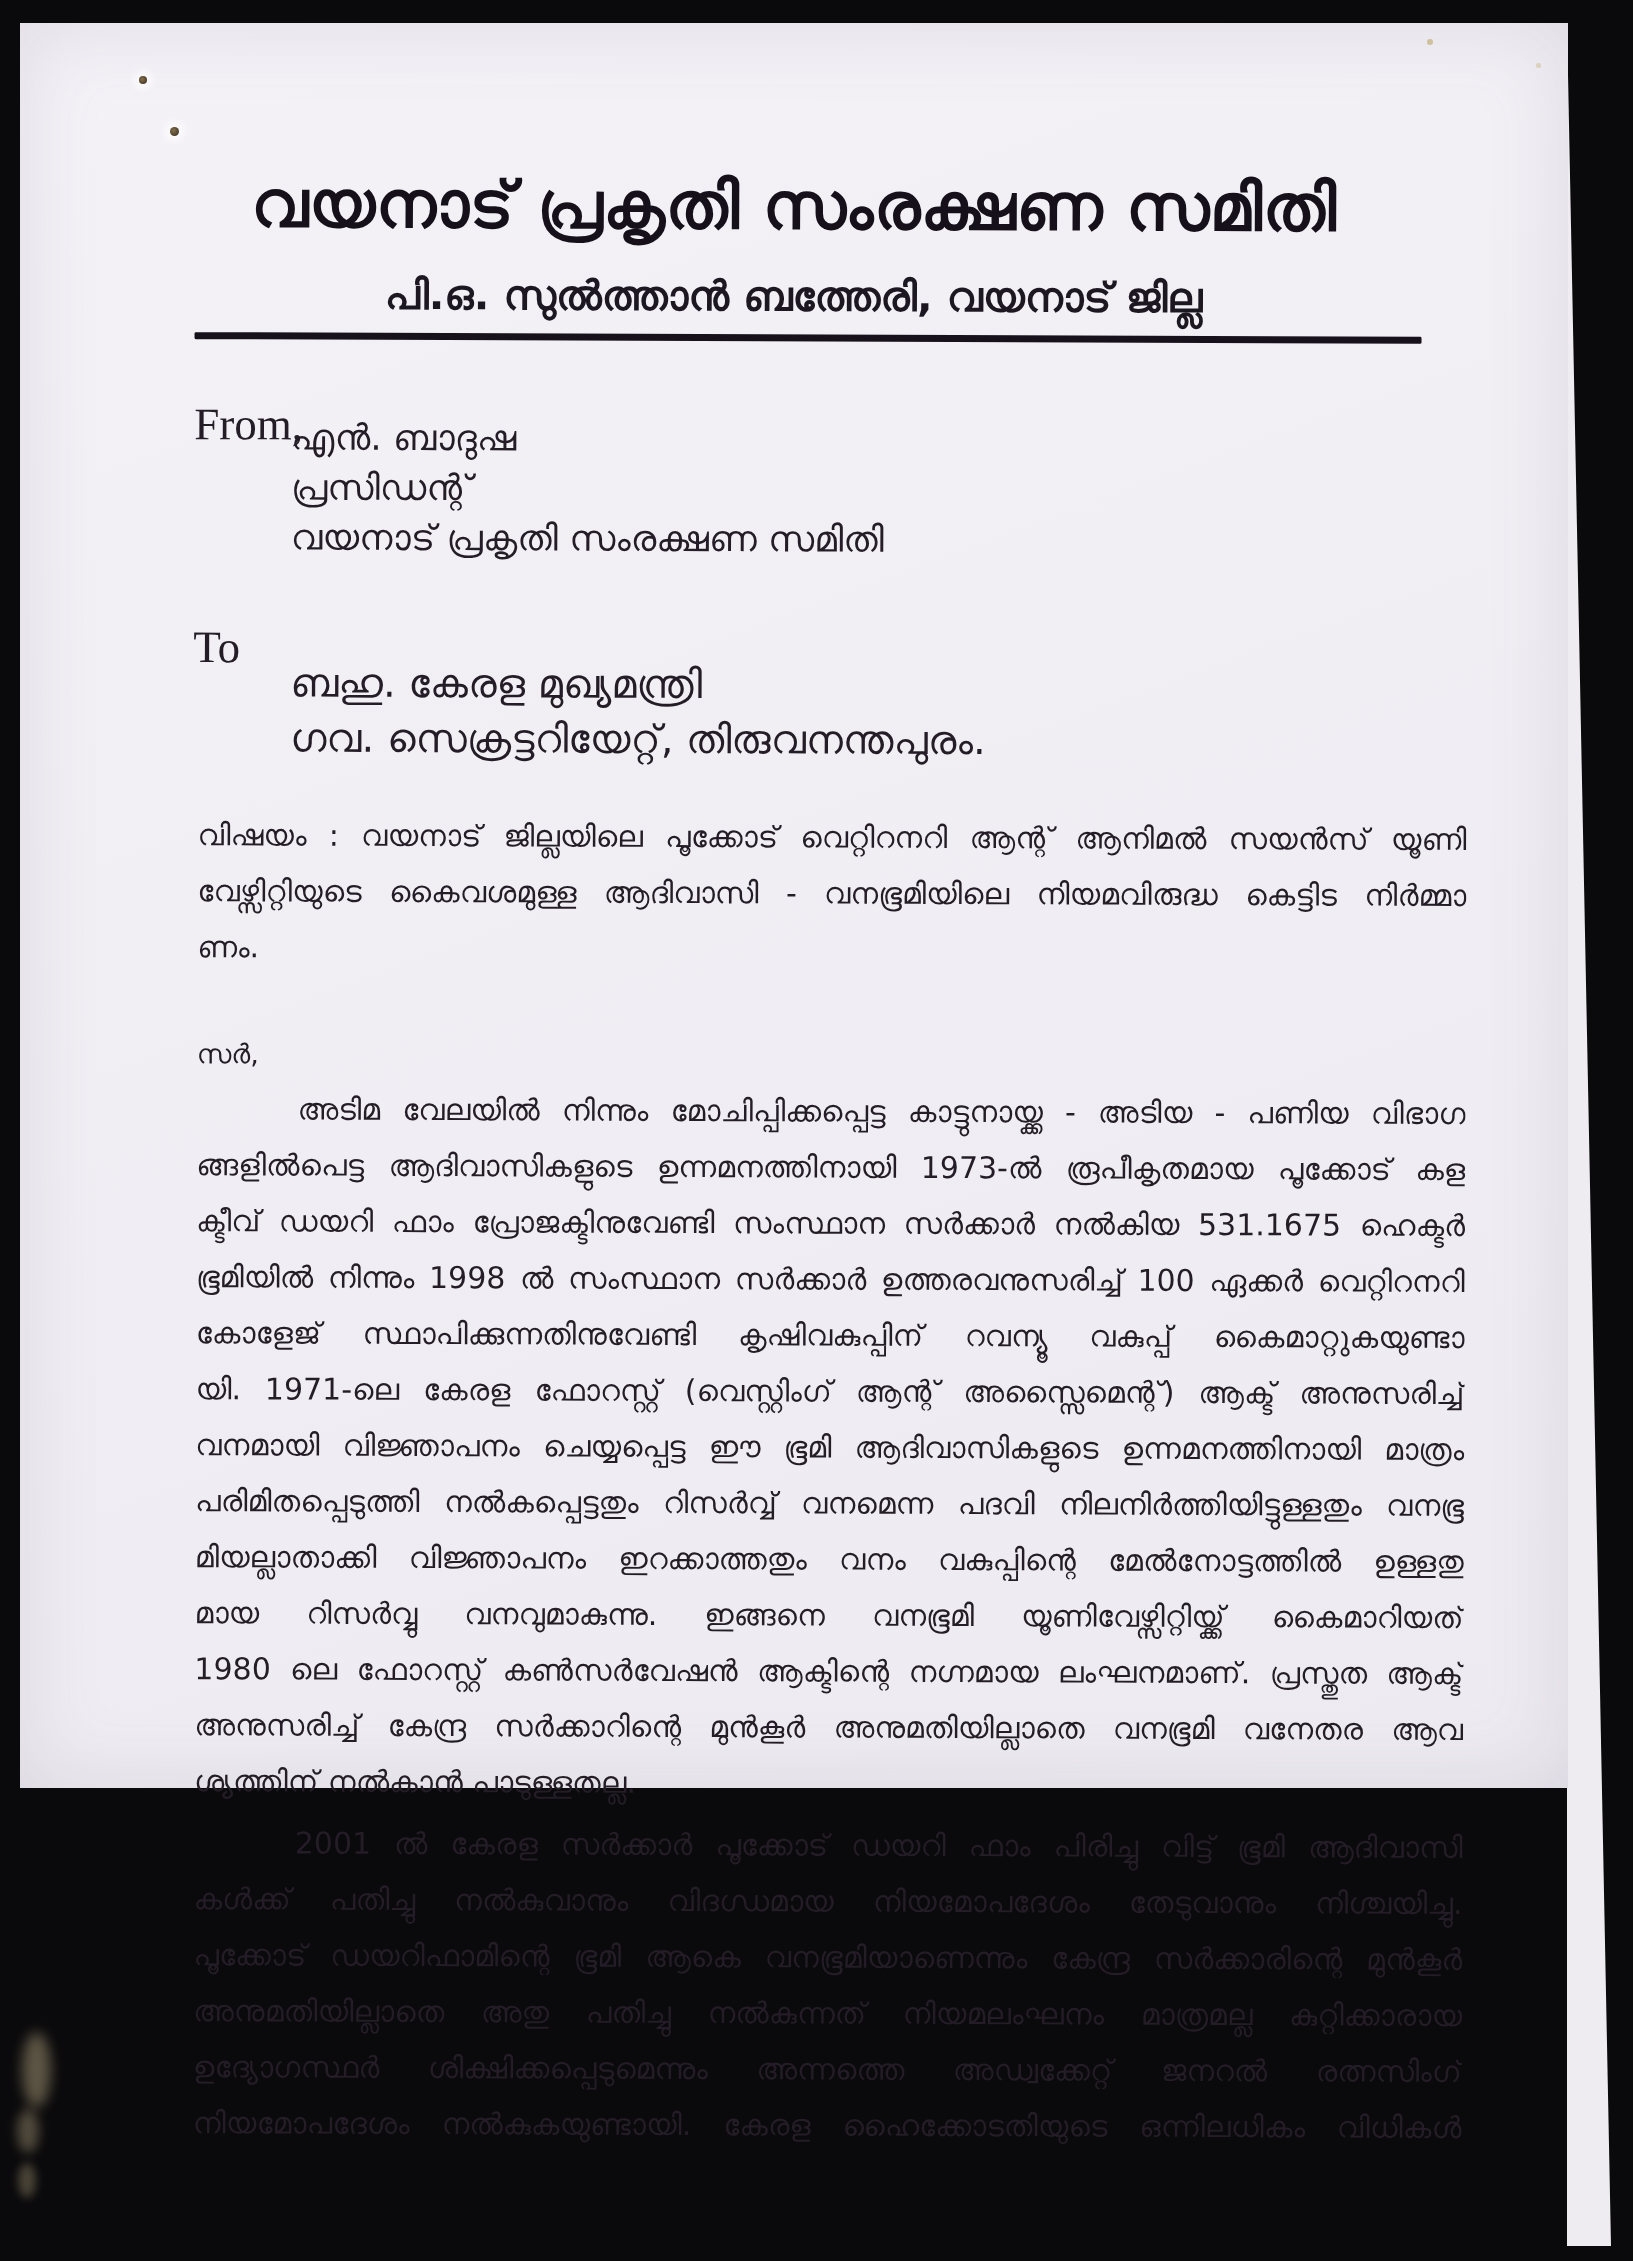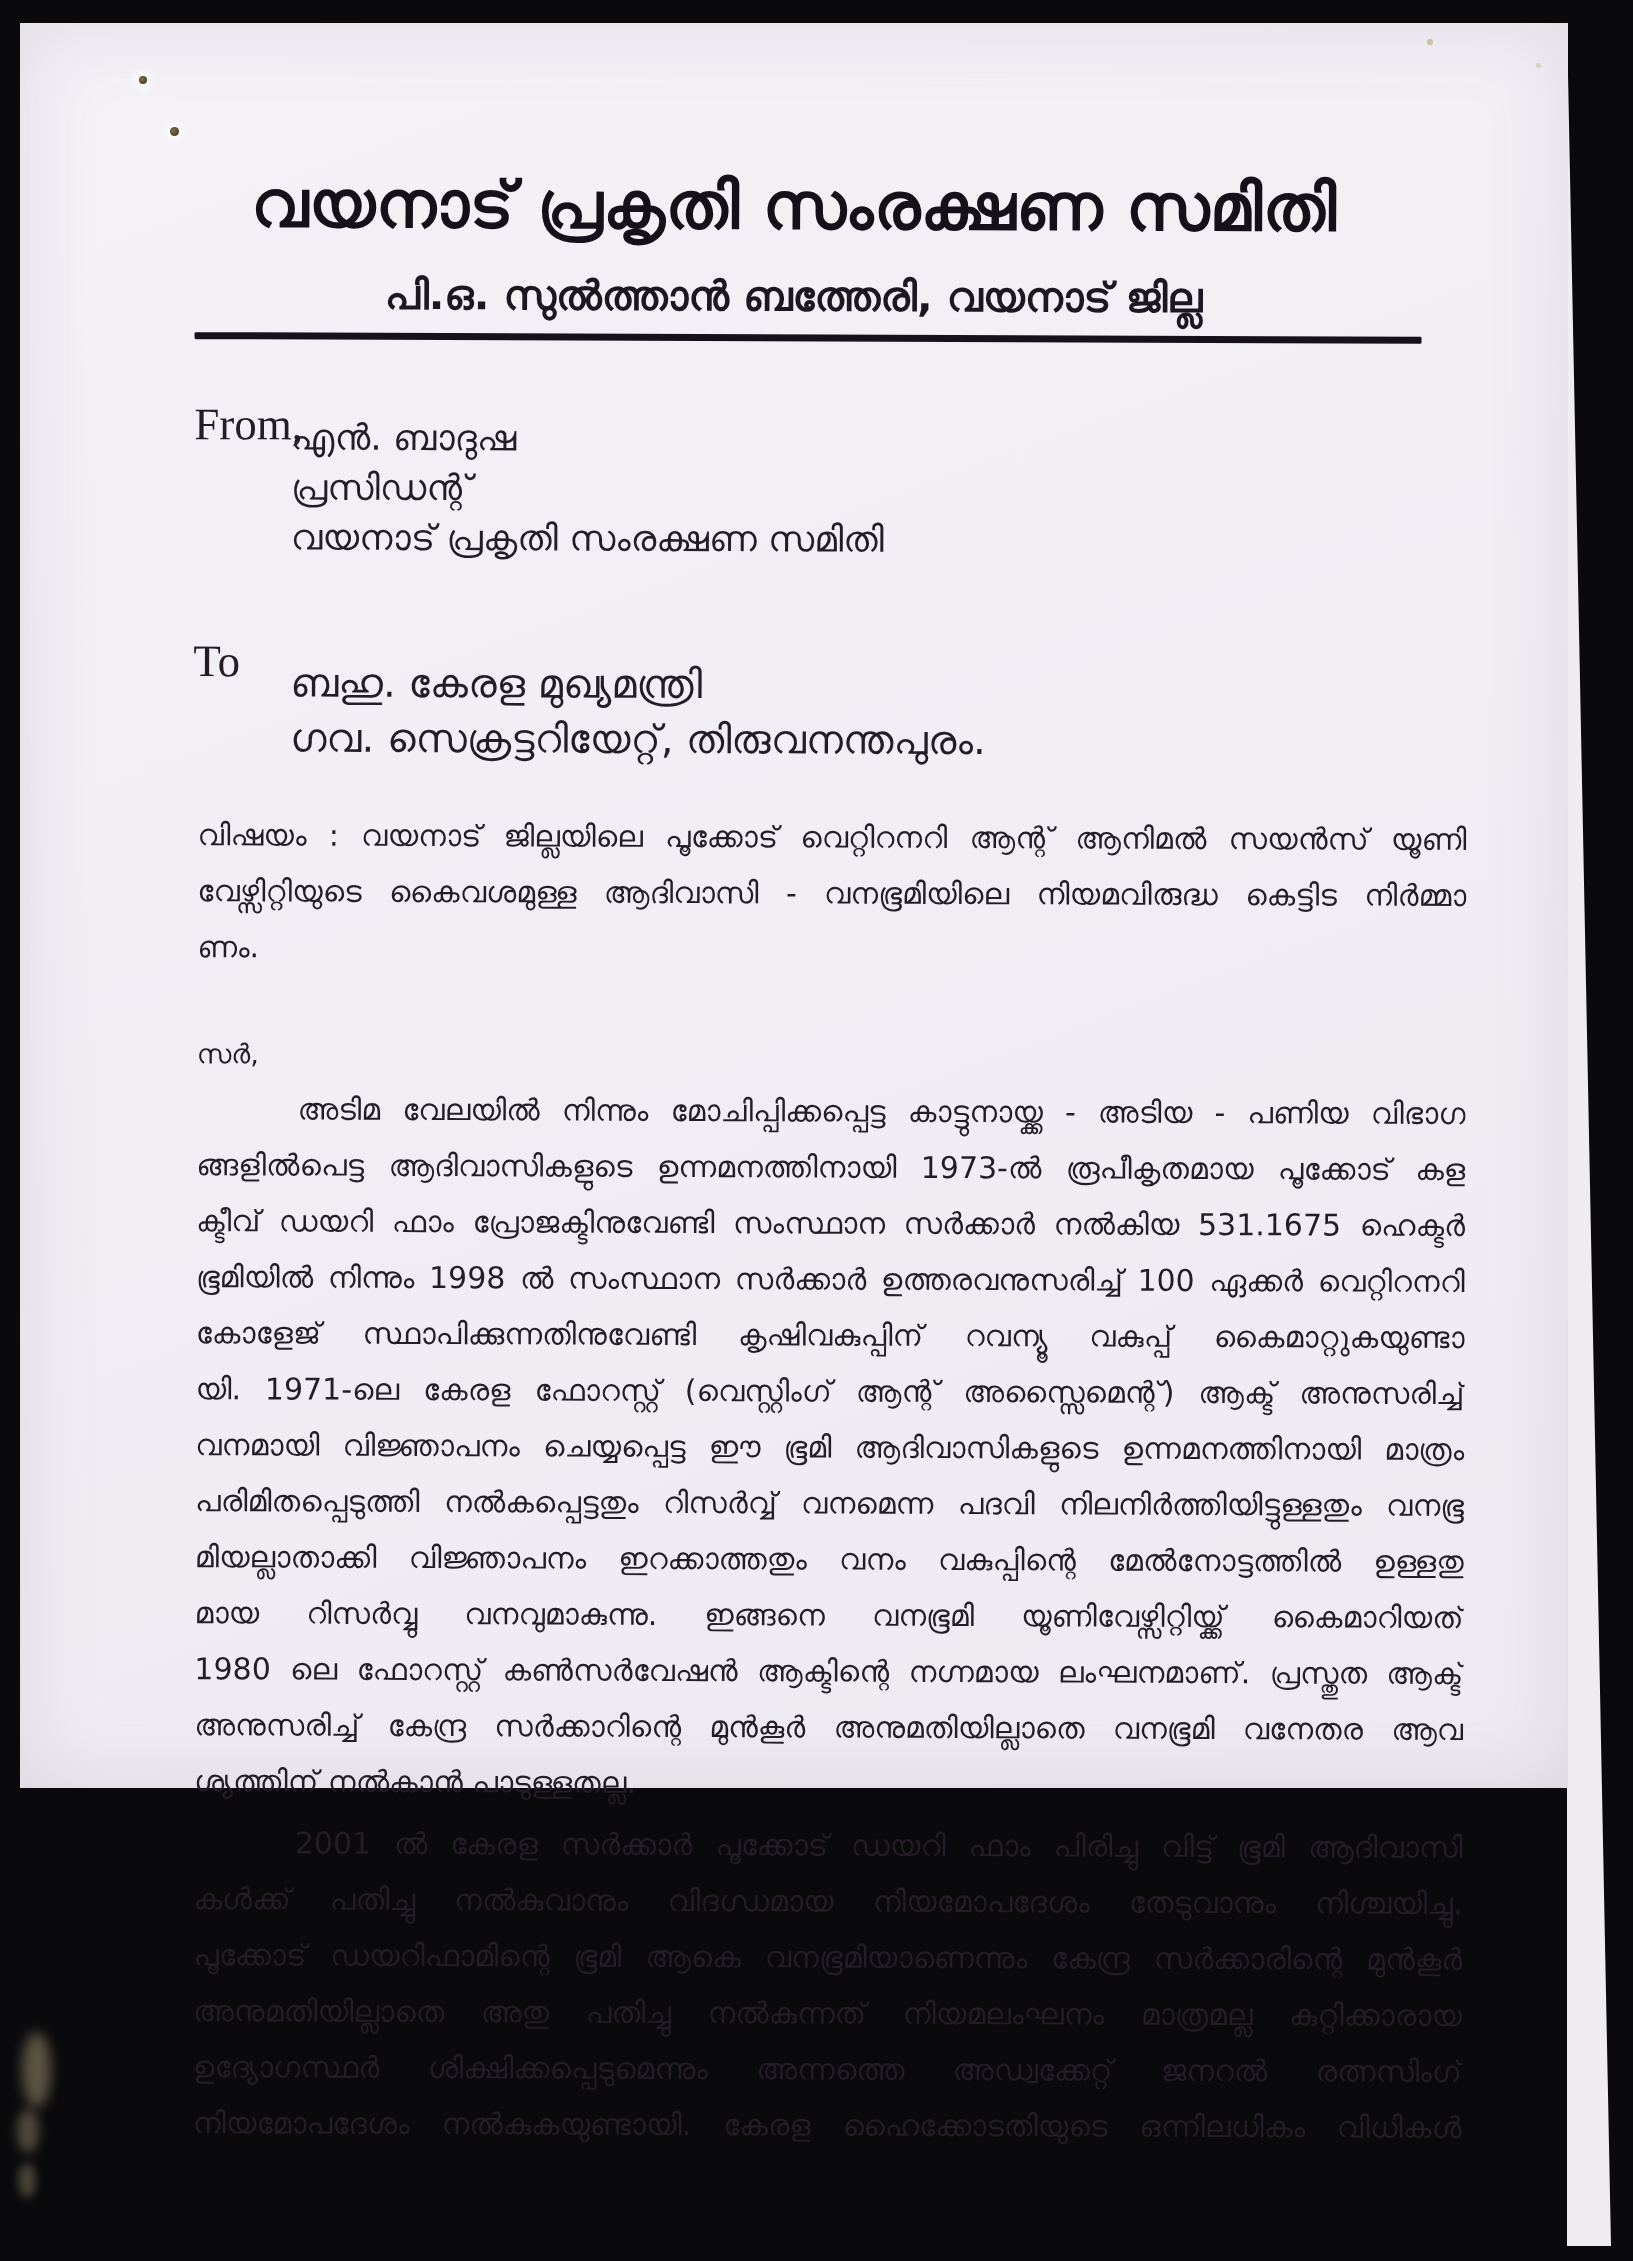--- a/index.html
+++ b/index.html
@@ -39,21 +39,21 @@
     position:absolute; top:309px; left:175px; width:1227px; height:6.6px;
     background:#17111b; border-radius:1.4px;
   }
 
   
   .block-label {
     position:absolute; font-family:"Liberation Serif","DejaVu Serif",serif;
     font-size:45px; color:#241d27;
   }
   .from-label { left:175px; top:335px;margin-top:40px; }
-  .to-label   { left:175px; top:612px; }
+  .to-label   { left:175px; top:598px; }
 
   .from-lines { position:absolute; left:272px; top:389px; width:1045px; }
   .from-lines .line { height:50px; line-height:50px; font-size:36px; }
   .to-lines   { position:absolute; left:272px; top:632px; width:1092px; }
   .to-lines .line { height:55px; line-height:55px; font-size:40px; }
 
   
   .textblock { position:absolute; left:180px; width:1269px; color:#241d27; }
   .subject    { top:784px; }
   .salutation { position:absolute; left:180px; top:1003px; font-size:27px;

